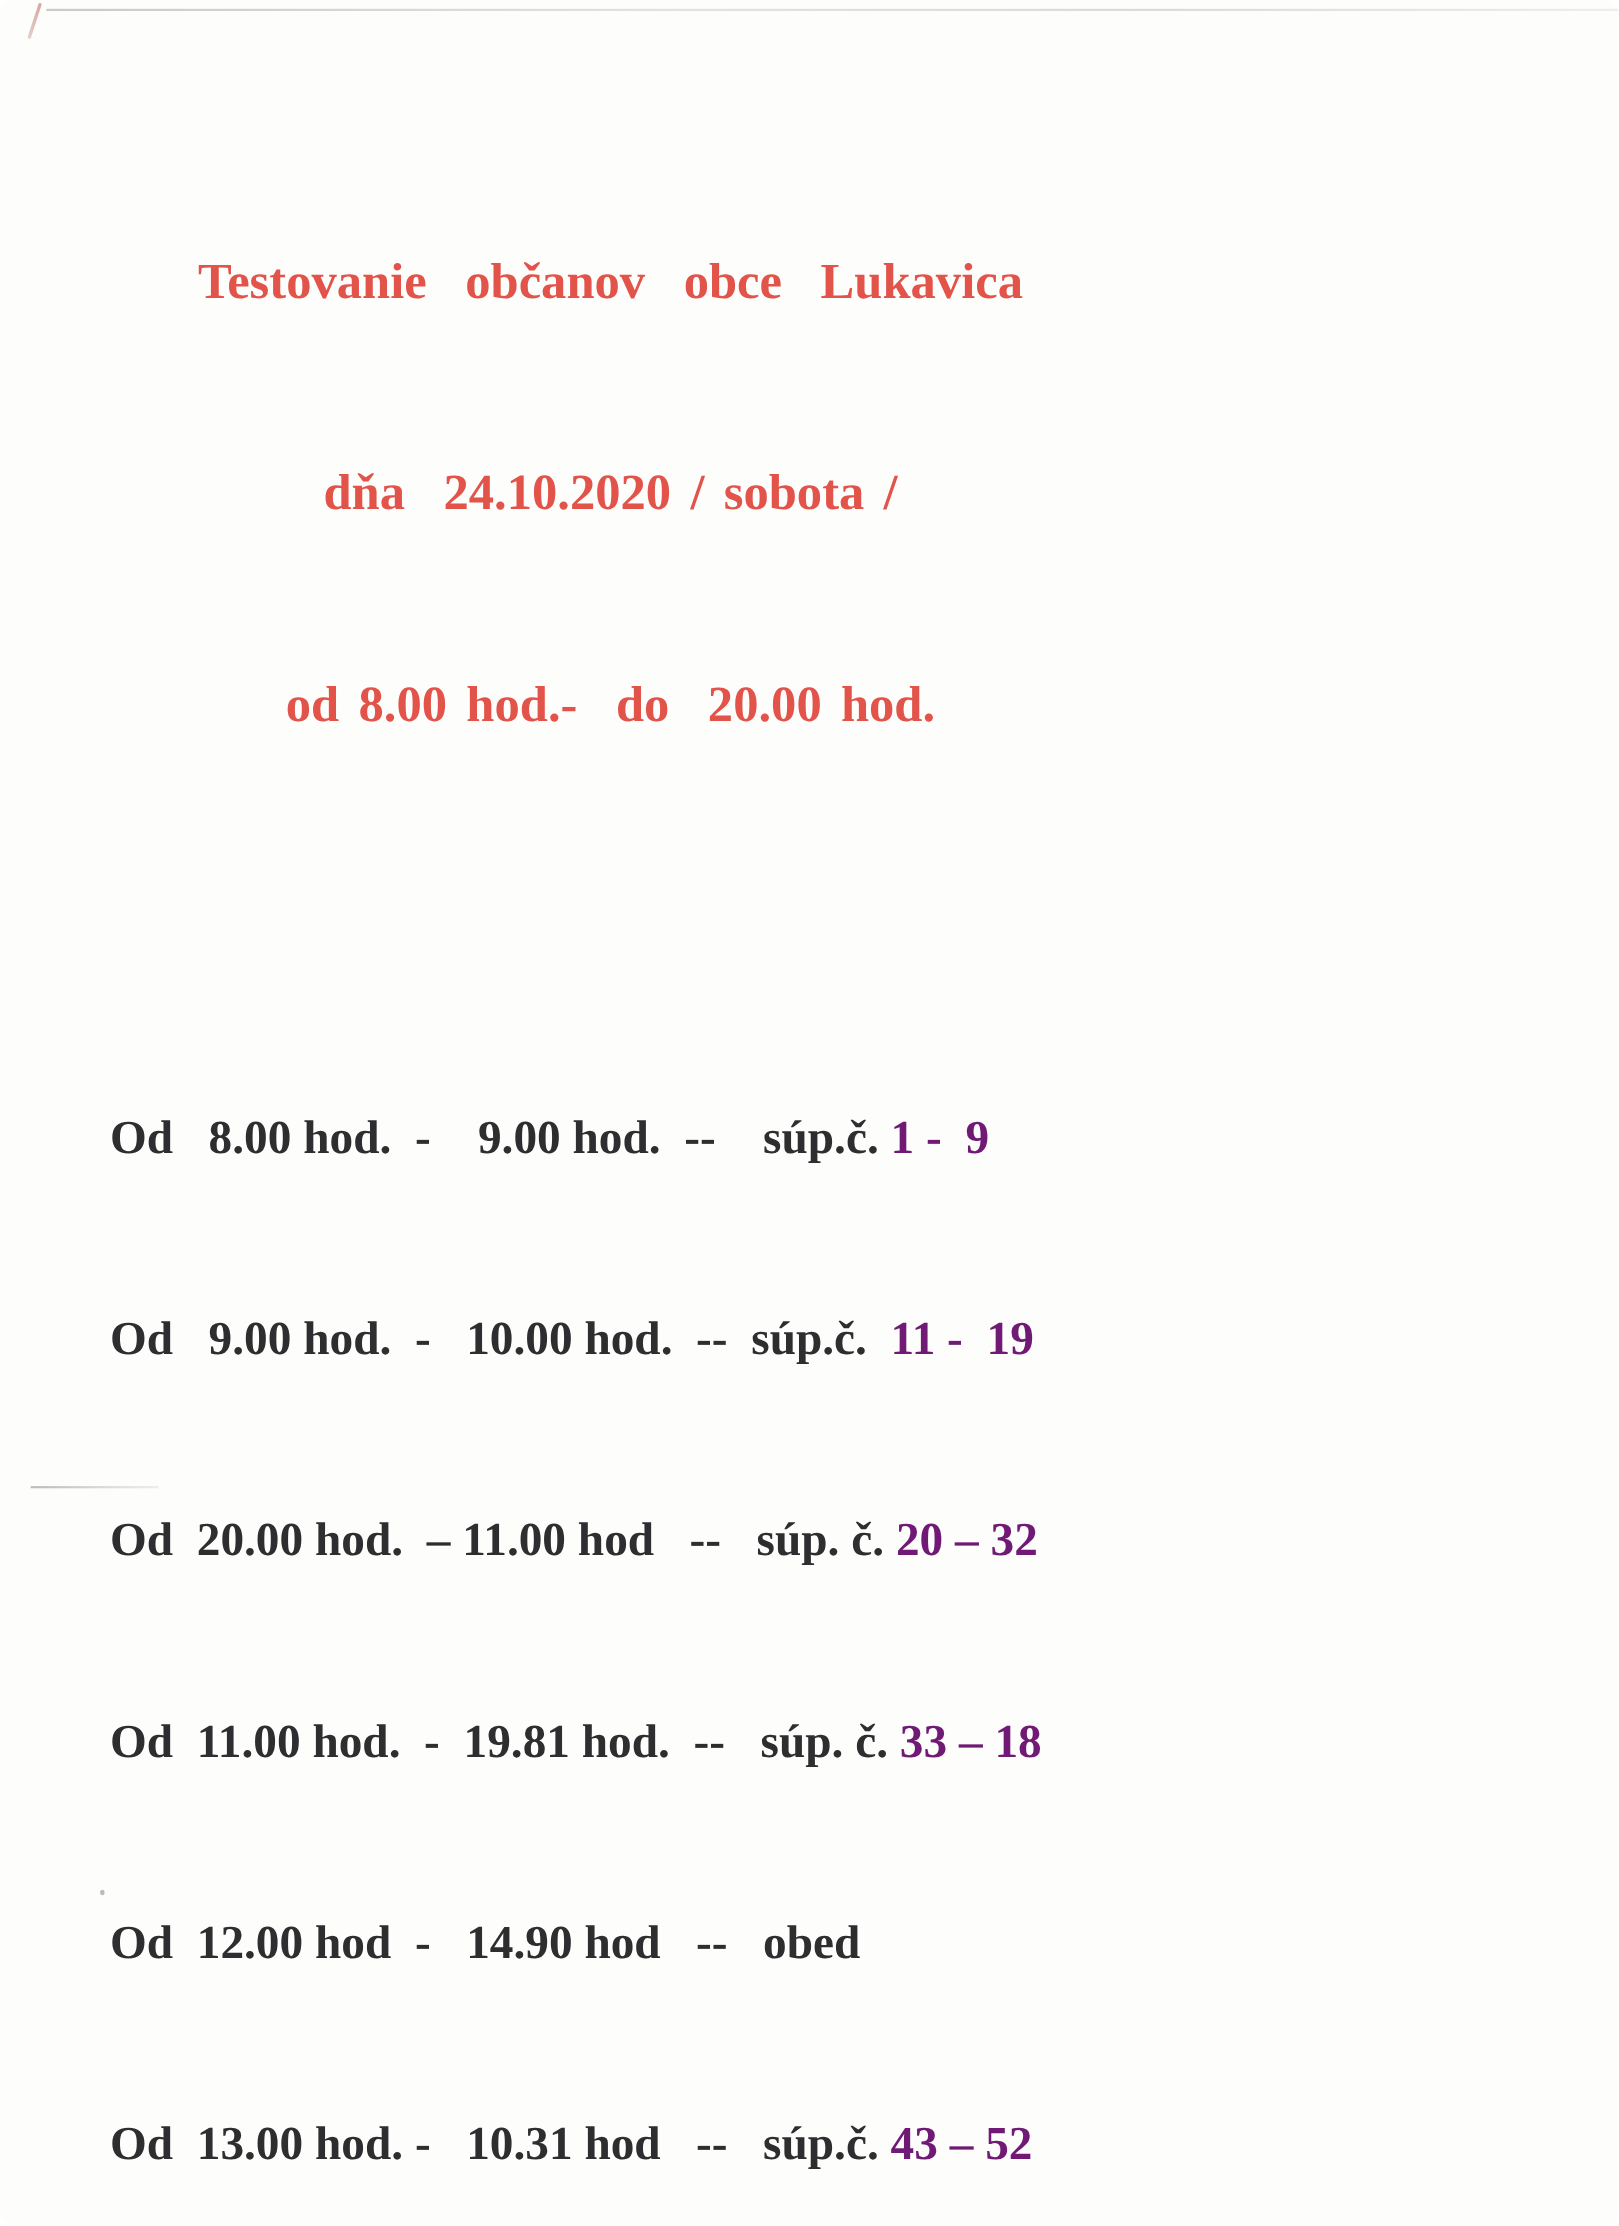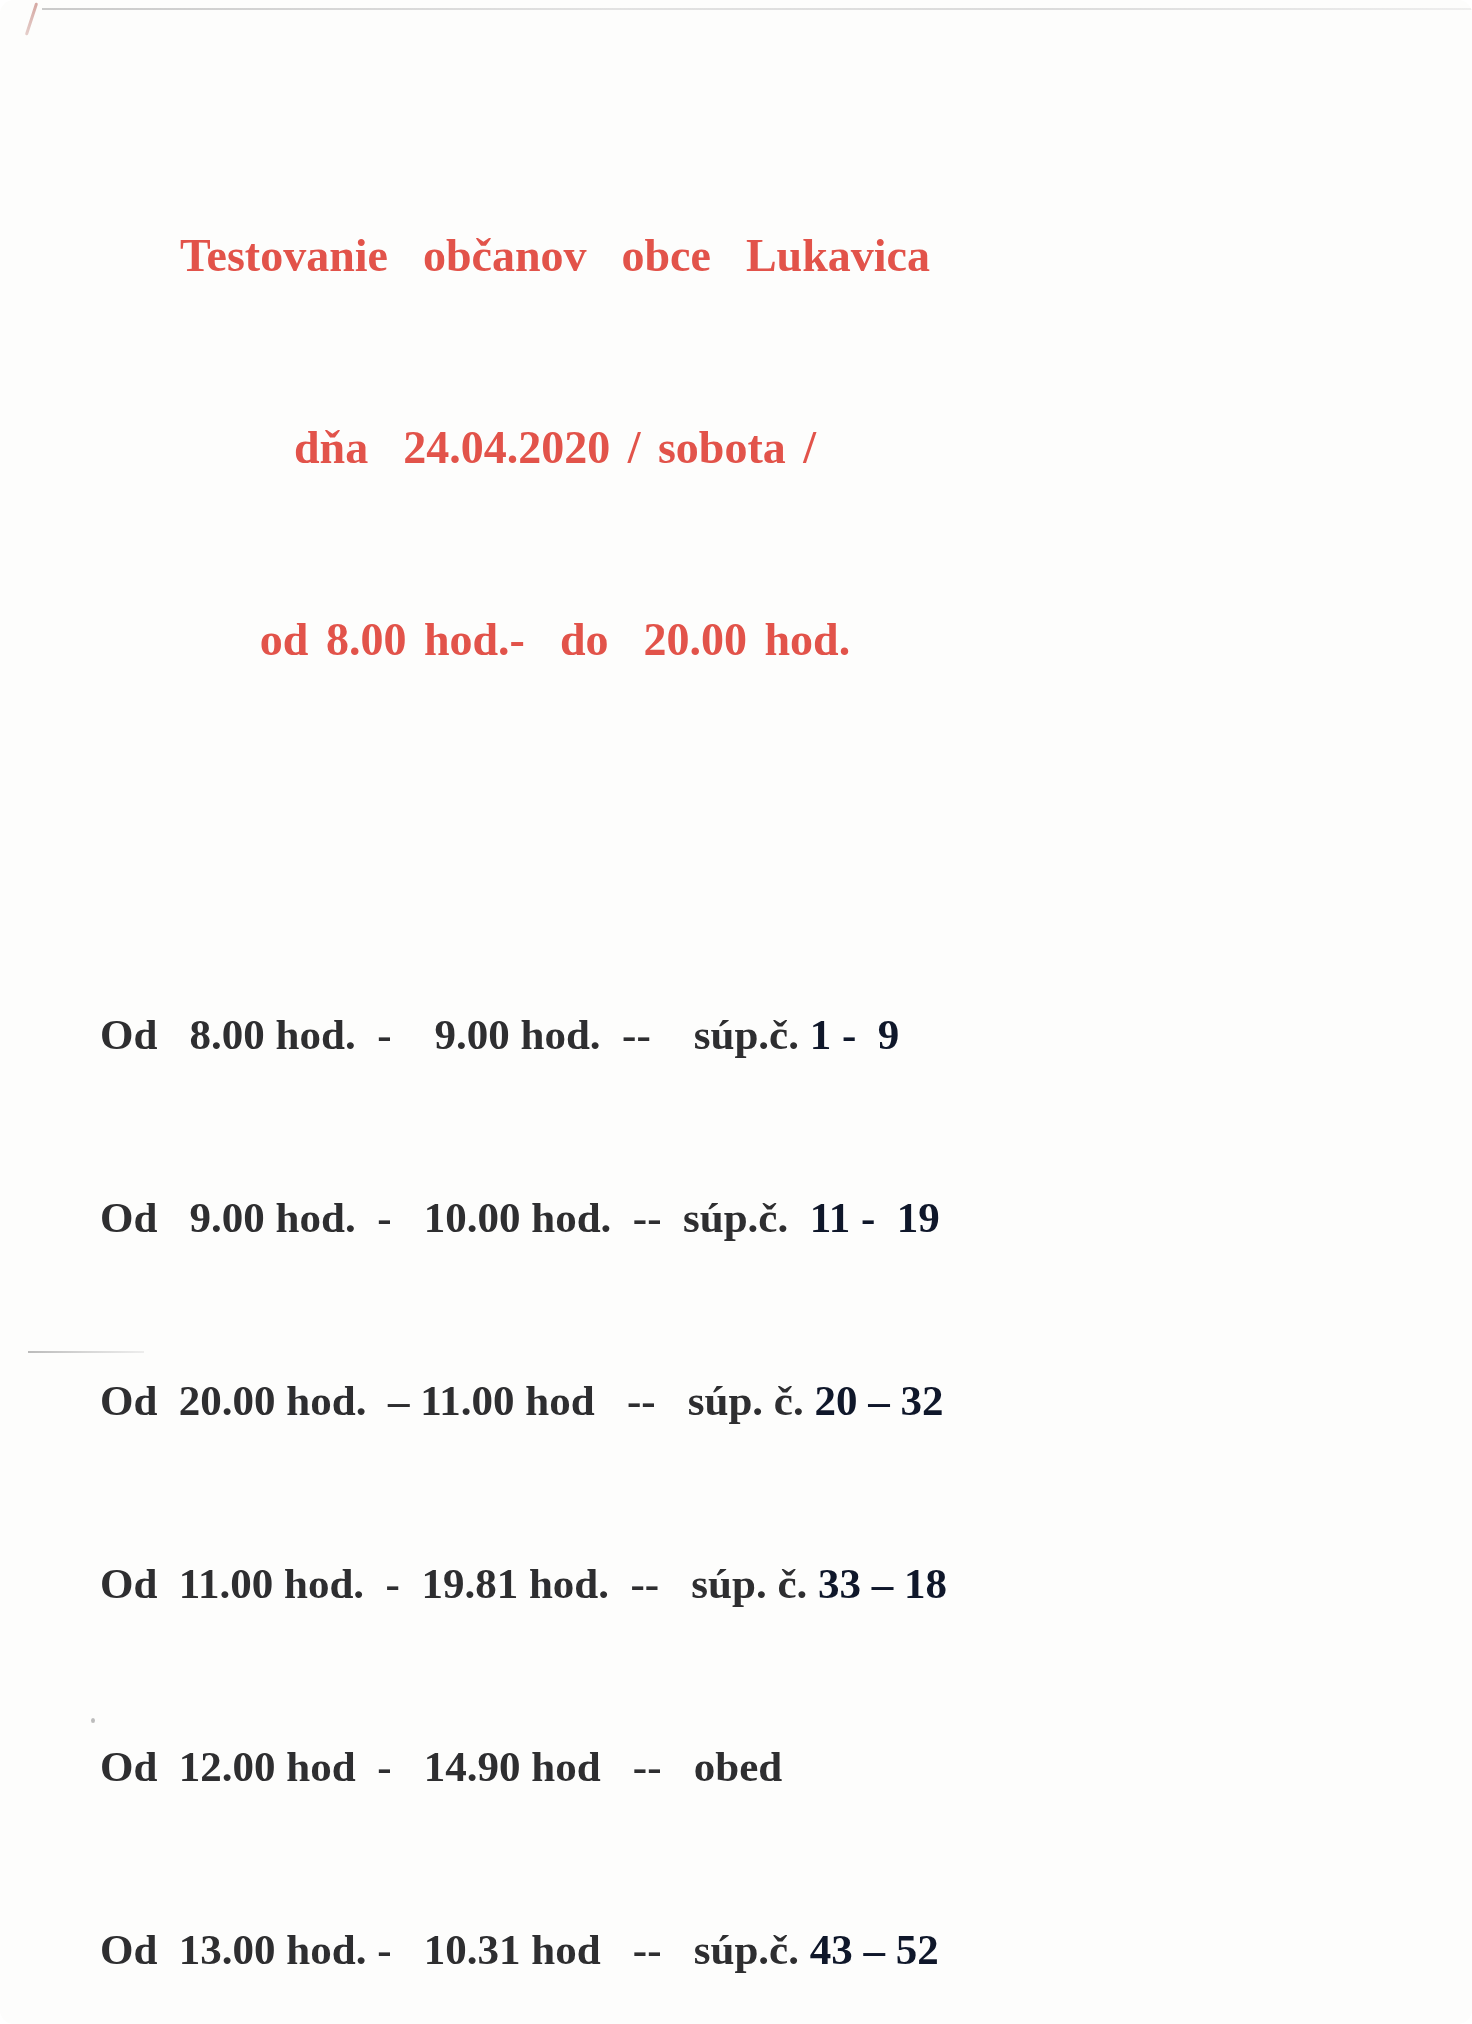--- a/index.html
+++ b/index.html
@@ -57,37 +57,37 @@
   }
   .schedule {
     margin-top: 82px;
     color: #2e2e30;
     font-size: 43px;
     line-height: 61px;
     white-space: pre;
     text-align: left;
   }
   .row { white-space: pre; }
-  .row .value { color: #0f172a; }
+  .row .value { color: #701a75; }
 </style>
 </head>
 <body>
 
 <div class="page">
 
   <div class="artifact top-line"></div>
   <div class="artifact corner-mark"></div>
   <div class="artifact mid-line"></div>
   <div class="artifact speck"></div>
 
   <div class="content">
 
     <div class="title">
       <div>Testovanie  občanov  obce  Lukavica</div>
-      <div>dňa  24.04.2020 / sobota /</div>
+      <div>dňa  24.10.2020 / sobota /</div>
       <div>od 8.00 hod.-  do  20.00 hod.</div>
     </div>
 
     <div class="schedule">
       <div class="row"><span class="label">Od   8.00 hod.  -    9.00 hod.  --    súp.č. </span><span class="value">1 -  9</span></div>
       <div class="row"><span class="label">Od   9.00 hod.  -   10.00 hod.  --  súp.č.  </span><span class="value">11 -  19</span></div>
       <div class="row"><span class="label">Od  20.00 hod.  – 11.00 hod   --   súp. č. </span><span class="value">20 – 32</span></div>
       <div class="row"><span class="label">Od  11.00 hod.  -  19.81 hod.  --   súp. č. </span><span class="value">33 – 18</span></div>
       <div class="row"><span class="label">Od  12.00 hod  -   14.90 hod   --   obed</span><span class="value"></span></div>
       <div class="row"><span class="label">Od  13.00 hod. -   10.31 hod   --   súp.č. </span><span class="value">43 – 52</span></div>

